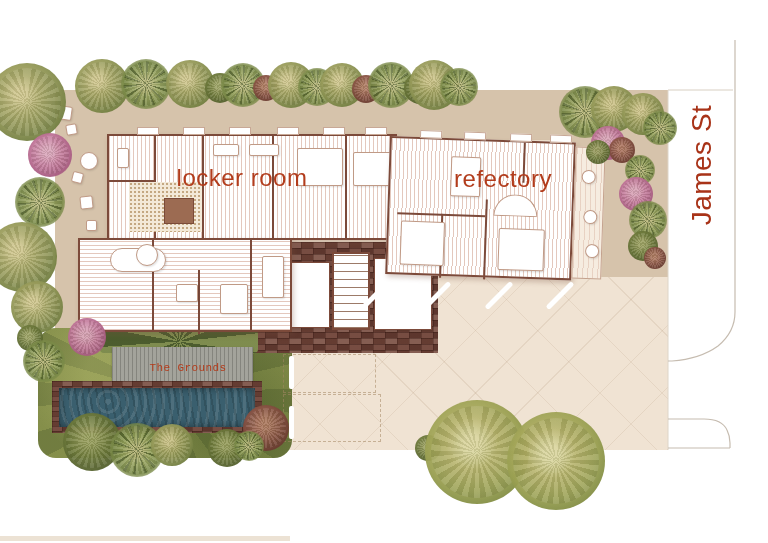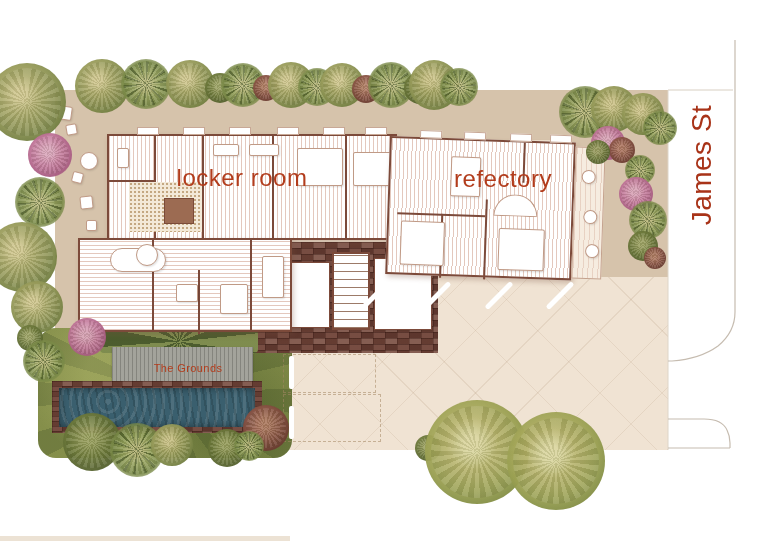--- a/index.html
+++ b/index.html
@@ -49,21 +49,21 @@
   .furn{background:#fff;border:1px solid #c09a86;border-radius:2px;box-shadow:1px 1px 2px rgba(0,0,0,.12);}
   .dots{background-color:#f3e9d8;background-image:radial-gradient(rgba(190,160,120,.9) .8px,transparent 1.1px);background-size:4px 4px;}
   .bump{width:22px;height:8px;background:#fff;border:1px solid #c8a896;}
   .stair{background:#fff;border:2px solid var(--wall);
      background-image:repeating-linear-gradient(0deg,#9c7a68 0 1px,transparent 1px 8px);}
   .fan{background:#fff;border:1px solid #c09a86;border-radius:100% 100% 0 0 / 200% 200% 0 0;}
 
   
   .room-label{color:var(--label);letter-spacing:.5px;white-space:nowrap;transform:translate(-50%,-50%);}
   .lbl-big{font-size:24px;}
-  .lbl-small{font-size:11px;letter-spacing:.4px;}
+  .lbl-small{font-size:11px;letter-spacing:.4px;font-family:Liberation Mono, monospace;}
   .street-label{color:var(--street_label);font-size:28px;letter-spacing:.5px;white-space:nowrap;
      transform:rotate(-90deg);transform-origin:0 0;text-align:center;}
 
   
   .stripe{width:36px;height:5px;background:#fff;border-radius:3px;transform:rotate(-45deg);}
   .lane-dash{width:5px;background:#fff;border-radius:2px;}
   .bay{border:1px dashed rgba(165,135,100,.55);}
 
   
   .tree{border-radius:50%;opacity:.95;}

